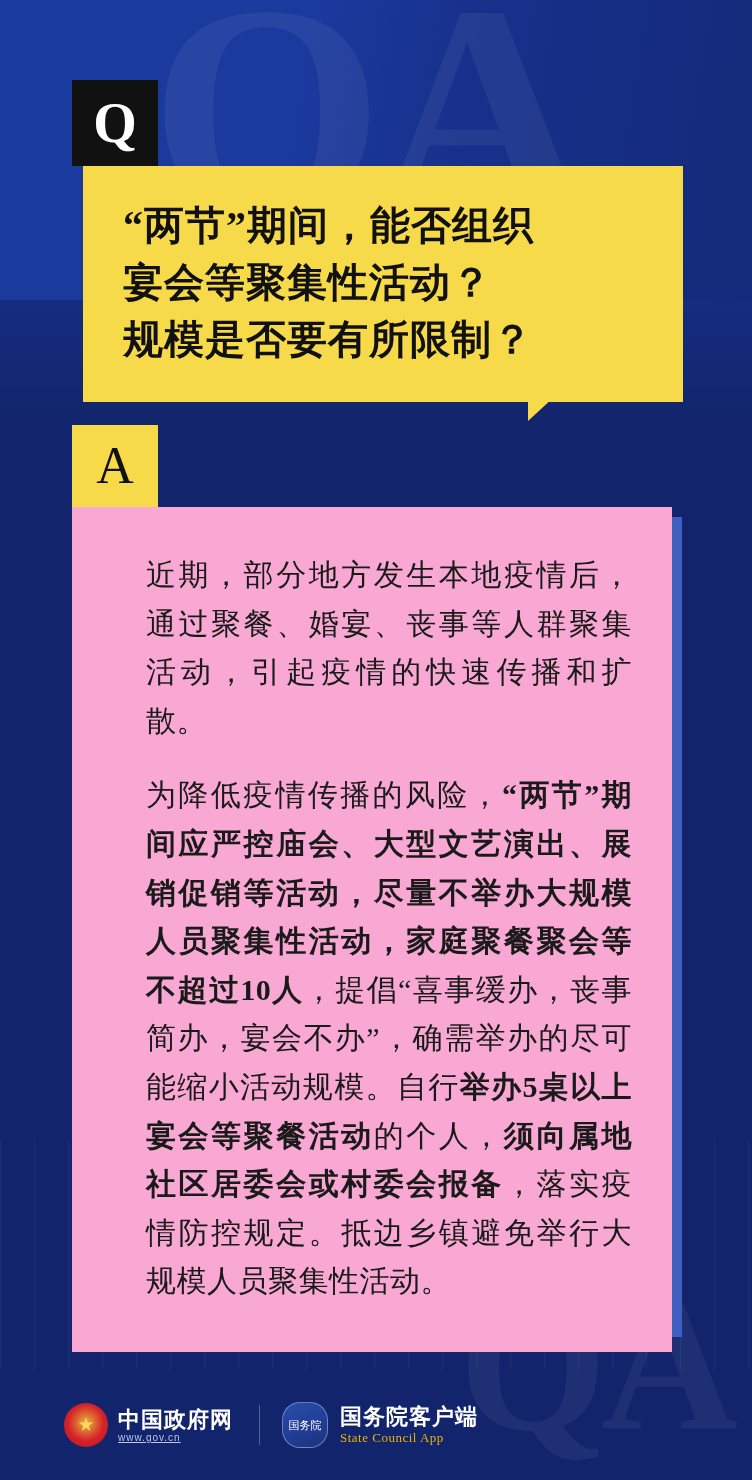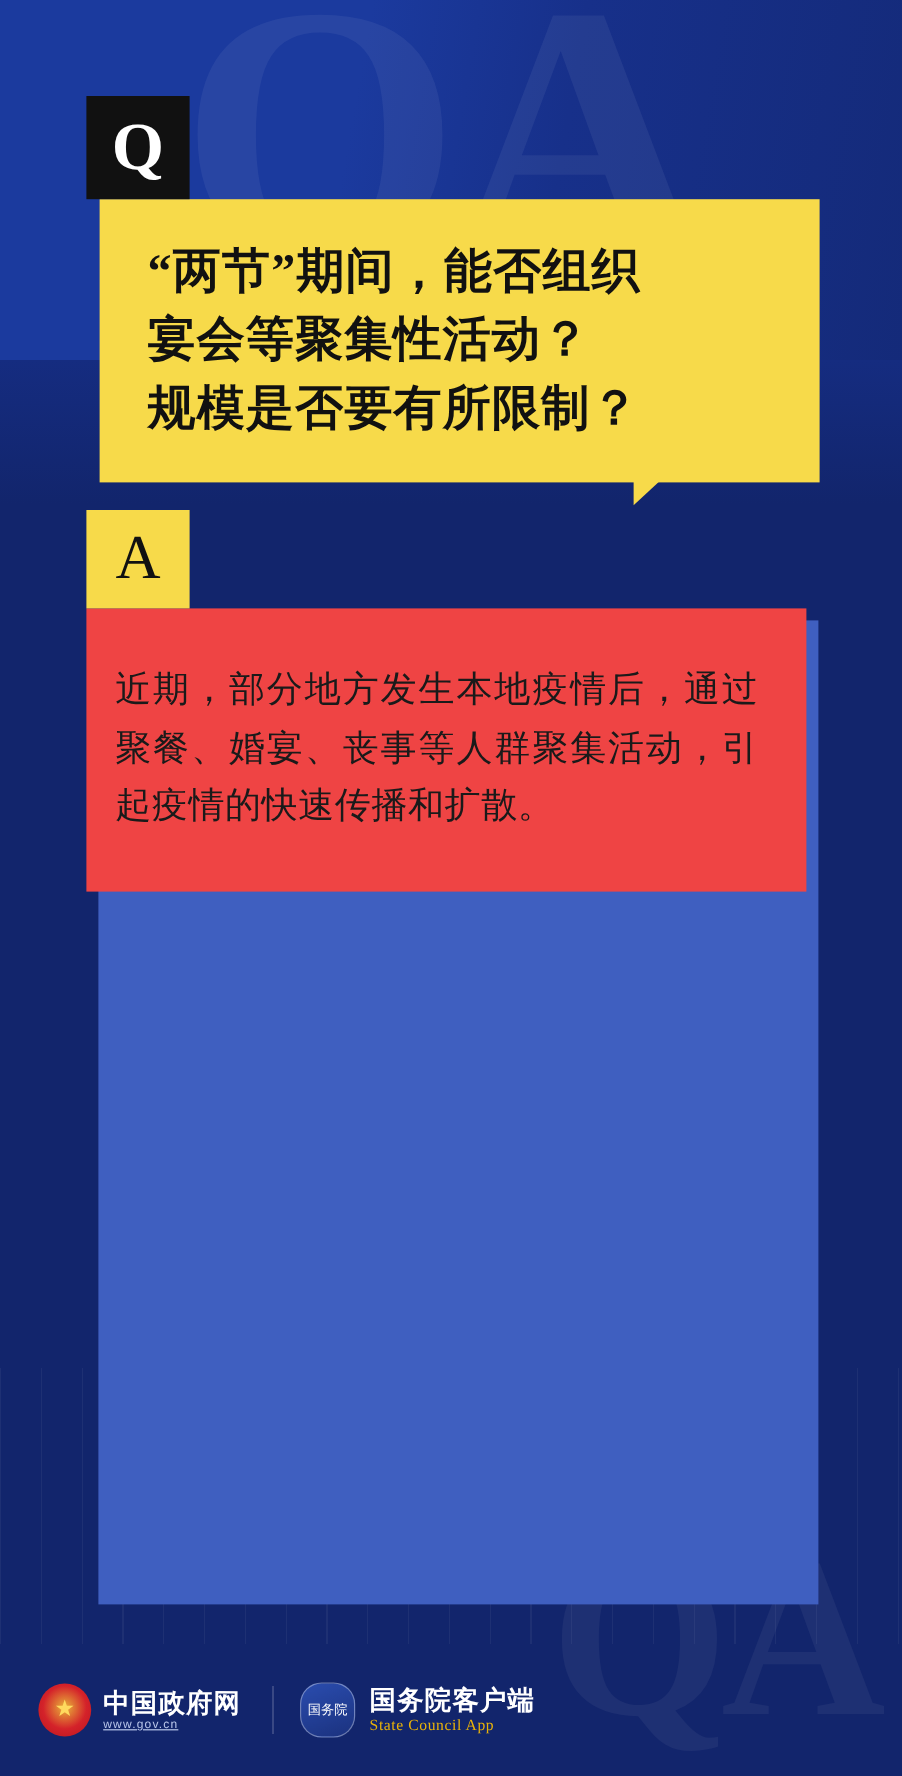--- a/index.html
+++ b/index.html
@@ -157,22 +157,22 @@
     width: 600px;
     height: 820px;
     background: #3f5fc0;
   }
   .a-card {
     position: absolute;
     left: 0;
     top: 82px;
     width: 600px;
     box-sizing: border-box;
-    background: #ef4444;
-    padding: 44px 40px 46px 24px;
+    background: #f9a8d4;
+    padding: 44px 40px 46px 74px;
   }
   .a-para {
     font-family: "Liberation Serif", serif;
     font-size: 30px;
     line-height: 1.62;
     color: #1a1a1a;
     margin: 0 0 26px 0;
     letter-spacing: 0.5px;
     text-align: justify;
   }
@@ -181,21 +181,21 @@
 
   
   .footer {
     position: absolute;
     left: 0;
     bottom: 0;
     width: 100%;
     height: 110px;
     display: flex;
     align-items: center;
-    padding-left: 32px;
+    padding-left: 64px;
     box-sizing: border-box;
   }
   .brand {
     display: flex;
     align-items: center;
     margin-right: 26px;
   }
   .emblem {
     width: 44px;
     height: 44px;
@@ -288,20 +288,21 @@
   </div>
 </div>
 <div class="q-tail"></div>
 
 <div class="a-wrap">
   <div class="a-card-shadow"></div>
   <div class="a-badge">A</div>
   <div class="a-card">
     <div id="answer-body">
         <p class="a-para"><span>近期，部分地方发生本地疫情后，通过聚餐、婚宴、丧事等人群聚集活动，引起疫情的快速传播和扩散。</span></p>
+        <p class="a-para"><span>为降低疫情传播的风险，</span><b>“两节”期间应严控庙会、大型文艺演出、展销促销等活动，尽量不举办大规模人员聚集性活动，家庭聚餐聚会等不超过10人</b><span>，提倡“喜事缓办，丧事简办，宴会不办”，确需举办的尽可能缩小活动规模。自行</span><b>举办5桌以上宴会等聚餐活动</b><span>的个人，</span><b>须向属地社区居委会或村委会报备</b><span>，落实疫情防控规定。抵边乡镇避免举行大规模人员聚集性活动。</span></p>
       </div>
   </div>
 </div>
 
 <div class="footer">
   <div class="brand">
     <div class="emblem"></div>
     <div class="brand-text">
       <div class="brand-cn">中国政府网</div>
       <div class="brand-en">www.gov.cn</div>

